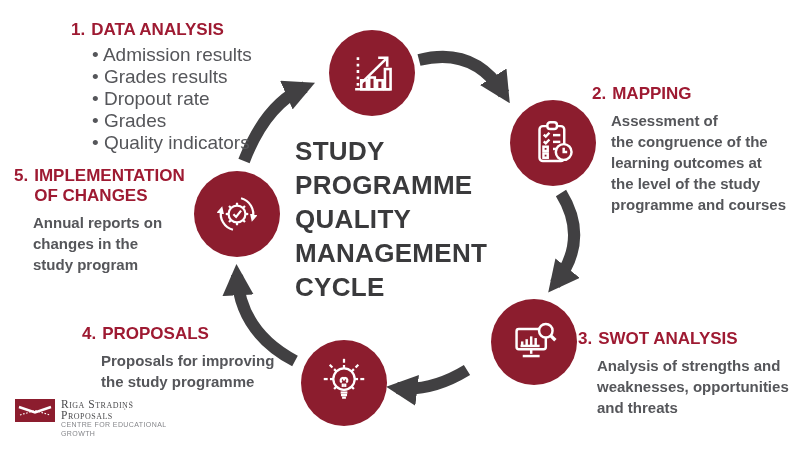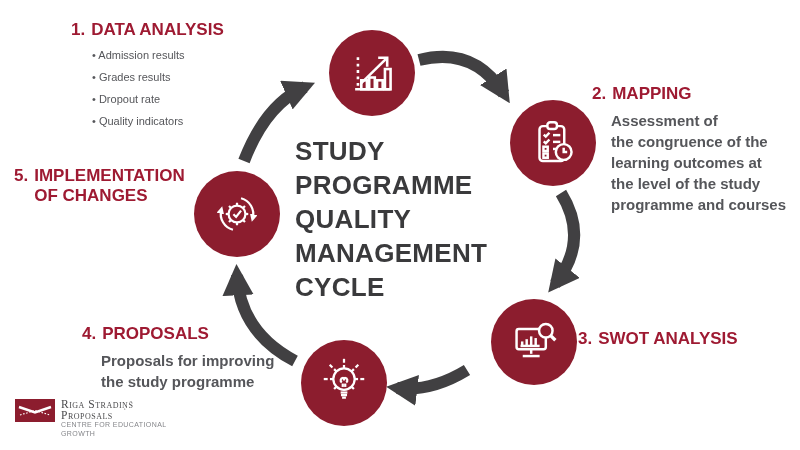--- a/index.html
+++ b/index.html
@@ -33,21 +33,21 @@
   .stage-heading{
     display:flex;gap:6px;font-weight:bold;font-size:17px;line-height:20px;
     color:var(--heading-red,#9E1A32);white-space:pre-line;
   }
   .stage-heading .ttl{white-space:pre-line;}
   .stage-body{
     margin:6px 0 0 19px;font-size:15px;line-height:21px;
     color:var(--body-gray,#55565A);white-space:pre-line;font-weight:bold;
   }
   .bullets{list-style:none;margin:4px 0 0 21px;padding:0;}
-  .bullets li{font-size:11px;line-height:22px;color:var(--body-gray,#55565A);}
+  .bullets li{font-size:19px;line-height:22px;color:var(--body-gray,#55565A);}
   .bullets li::before{content:"• ";}
 
   .t1{left:71px;top:20px;}
   .t2{left:592px;top:84px;}
   .t3{left:578px;top:329px;}
   .t4{left:82px;top:324px;}
   .t5{left:14px;top:166px;}
 
   .logo{position:absolute;left:15px;top:399px;display:flex;gap:6px;align-items:flex-start;}
   .logo-mark{width:40px;height:23px;display:block;}
@@ -181,20 +181,21 @@
 
   <div class="stage-text t1">
     <div class="stage-heading">
       <span class="num">1.</span>
       <span class="ttl">DATA ANALYSIS</span>
     </div>
     <ul class="bullets">
       <li>Admission results</li>
       <li>Grades results</li>
       <li>Dropout rate</li>
+      <li>Grades</li>
       <li>Quality indicators</li>
     </ul>
   </div>
 
   <div class="stage-text t2">
     <div class="stage-heading">
       <span class="num">2.</span>
       <span class="ttl">MAPPING</span>
     </div>
     <div class="stage-body">Assessment of
@@ -202,37 +203,43 @@
 learning outcomes at
 the level of the study
 programme and courses</div>
   </div>
 
   <div class="stage-text t3">
     <div class="stage-heading">
       <span class="num">3.</span>
       <span class="ttl">SWOT ANALYSIS</span>
     </div>
+    <div class="stage-body">Analysis of strengths and
+weaknesses, opportunities
+and threats</div>
   </div>
 
   <div class="stage-text t4">
     <div class="stage-heading">
       <span class="num">4.</span>
       <span class="ttl">PROPOSALS</span>
     </div>
     <div class="stage-body">Proposals for improving
 the study programme</div>
   </div>
 
   <div class="stage-text t5">
     <div class="stage-heading">
       <span class="num">5.</span>
       <span class="ttl">IMPLEMENTATION
 OF CHANGES</span>
     </div>
+    <div class="stage-body">Annual reports on
+changes in the
+study program</div>
   </div>
 
   <div class="logo">
     <svg class="logo-mark" viewBox="0 0 40 23">
       <rect x="0" y="0" width="40" height="23" fill="var(--brand-red,#8C1D2E)"></rect>
       <path d="M4 8 L20 13.5 L36 8" fill="none" stroke="#ffffff" stroke-width="2.4"></path>
       <path d="M5 16 L20 11.5 L35 16" fill="none" stroke="#ffffff" stroke-width="1.1" stroke-dasharray="1.6 1.6"></path>
     </svg>
     <div class="logo-text">
       <div class="uni">Riga Stradiņš</div>

